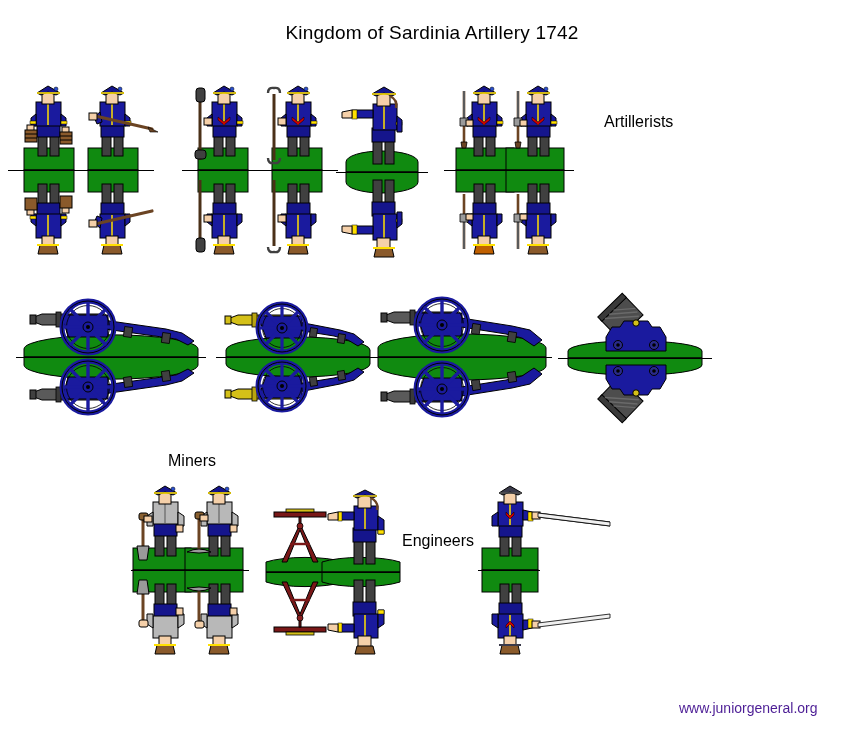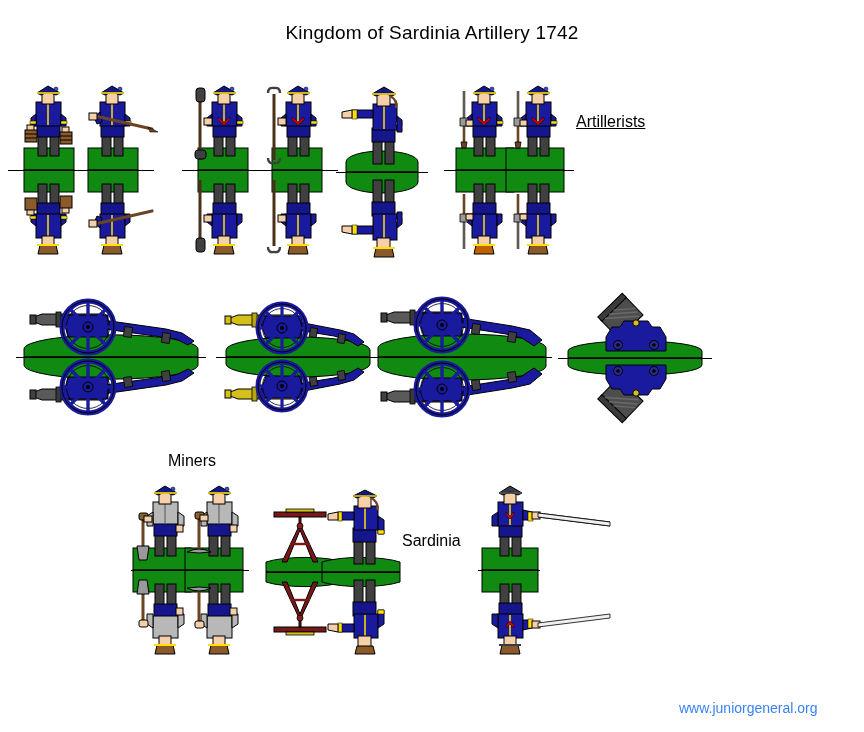--- a/index.html
+++ b/index.html
@@ -8,24 +8,24 @@
     font-family:"Liberation Sans", sans-serif;
     color:#000;
   }
   .sheet{position:absolute;left:0;top:0;width:763px;height:732px;}
 
   #title{
     position:absolute;left:0;top:22px;width:864px;text-align:center;
     font-size:19px;color:#000;letter-spacing:.2px;
   }
   .label{position:absolute;font-size:16px;color:#000;white-space:nowrap;}
-  #lbl-artillerists{left:576px;top:113px;text-decoration:underline;}
+  #lbl-artillerists{left:604px;top:113px;}
   #lbl-miners{left:168px;top:452px;}
   #lbl-engineers{left:402px;top:532px;}
-  #credit{position:absolute;left:679px;top:700px;font-size:14px;color:#3b82f6;white-space:nowrap;}
+  #credit{position:absolute;left:679px;top:700px;font-size:14px;color:#4c1d95;white-space:nowrap;}
 
   
   .group{position:absolute;}
   .fold{position:absolute;left:0;top:0;width:100%;height:100%;}
   .mirror{transform:scaleY(-1);transform-origin:center;}
   .foldline{position:absolute;height:0;border-top:1px solid #000;}
 
   svg{display:block;overflow:visible;}
 </style>
 </head>
@@ -734,21 +734,21 @@
         <path d="M32 22 L16 22 L16 30 L32 30 Z" fill="#1a1a9e" stroke="#000" stroke-width="1"></path>
         <rect x="16" y="22" width="4" height="9" fill="#ffe000" stroke="#000" stroke-width=".5"></rect>
         <path d="M16 22 L6 24 L6 30 L16 30 Z" fill="#f5d0a9" stroke="#000" stroke-width="1"></path>
         <rect x="36" y="6" width="13" height="12" fill="#f5d0a9" stroke="#000" stroke-width="1"></rect>
         <path d="M33 0 L53 0 L51 8 L35 8 Z" fill="#8a5a2b" stroke="#000" stroke-width="1"></path>
       </svg>
     </div>
     <div class="foldline" style="left:0px;top:82px;width:78px;"></div>
   </div>
 
-  <div class="label" id="lbl-engineers">Sardinia</div>
+  <div class="label" id="lbl-engineers">Engineers</div>
 
   <div class="group" style="left:482px;top:484px;width:130px;height:172px;">
     <div class="fold">
       <svg width="130" height="86" viewBox="0 0 130 86">
         <rect x="0" y="64" width="56" height="22" fill="#108a10" stroke="#000" stroke-width="1"></rect>
         <rect x="18" y="50" width="9" height="22" fill="#404040" stroke="#000" stroke-width="1"></rect>
         <rect x="30" y="50" width="9" height="22" fill="#404040" stroke="#000" stroke-width="1"></rect>
         <rect x="17" y="40" width="23" height="13" fill="#15158c" stroke="#000" stroke-width="1"></rect>
         <rect x="16" y="18" width="25" height="24" fill="#1a1a9e" stroke="#000" stroke-width="1"></rect>
         <path d="M16 28 L10 32 L10 42 L16 42 Z" fill="#1a1a9e" stroke="#000" stroke-width="1"></path>

